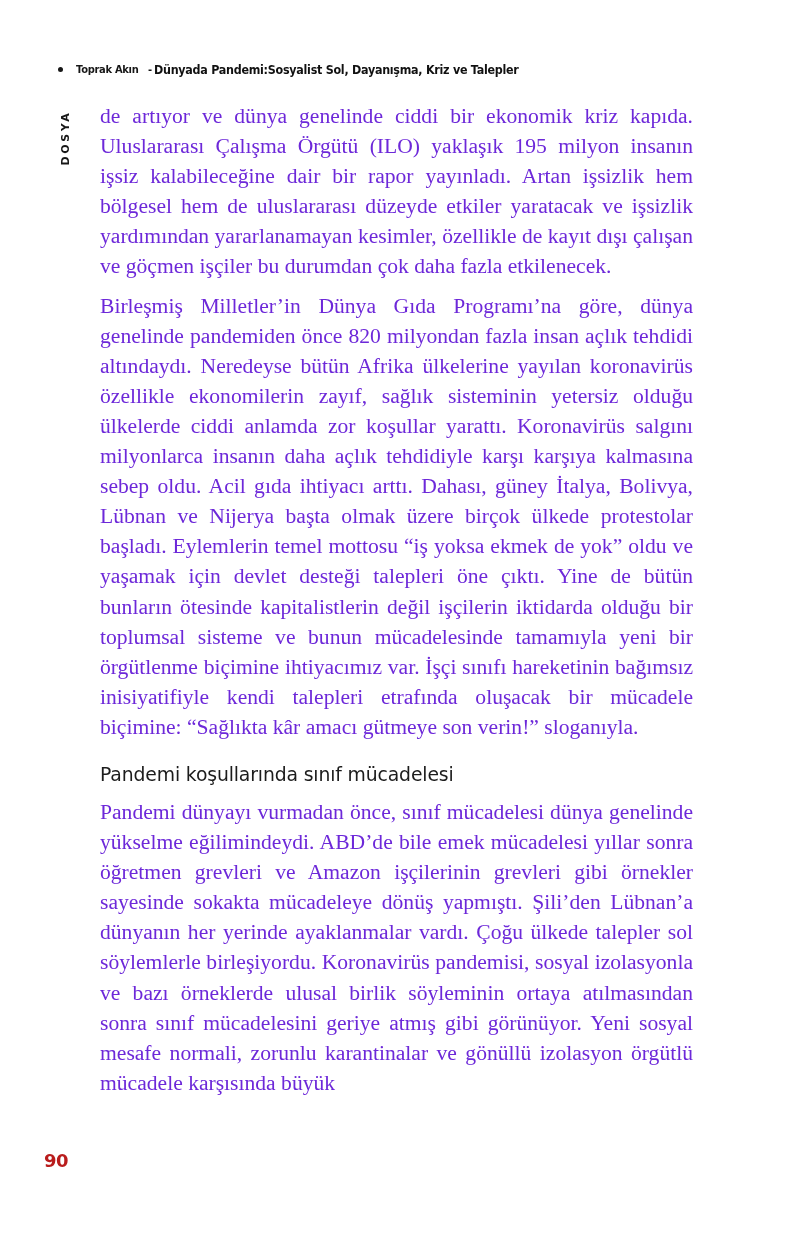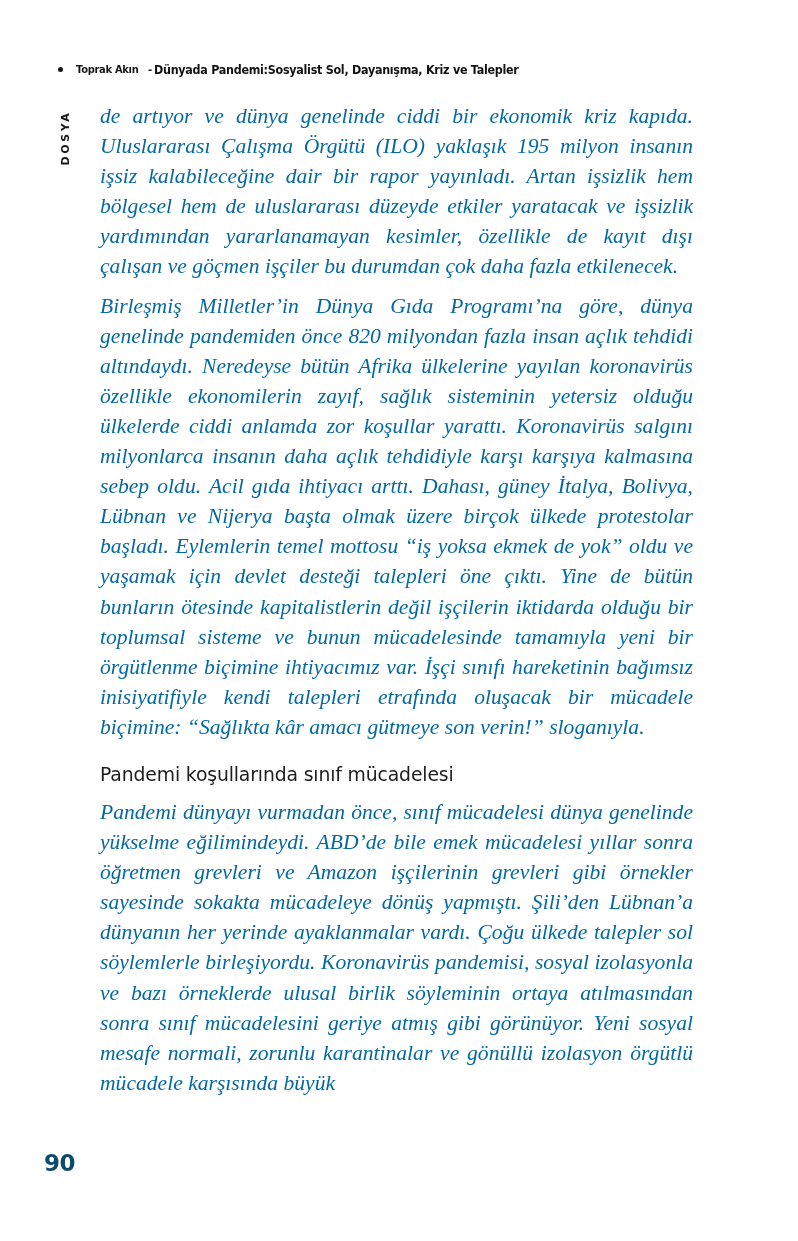--- a/index.html
+++ b/index.html
@@ -93,23 +93,22 @@
     top: 101px;
     width: 593px;
   }
   p.body-par {
     margin: 0 0 9px 0;
     font-family: "Liberation Serif", serif;
     font-size: 21.6px;
     line-height: 30.1px;
     text-align: justify;
     text-justify: inter-word;
-    color: #0369a1;
+    color: #6d28d9;
     hyphens: manual;
-    font-style: italic;
   }
   p.body-par:last-child { margin-bottom: 16px; }
 
   h2.section-heading {
     margin: 20px 0 9px 0;
     font-family: "DejaVu Sans", sans-serif;
     font-size: 19.4px;
     font-weight: 400;
     letter-spacing: -0.15px;
     line-height: 26px;
@@ -117,24 +116,24 @@
     transform: scaleX(0.97);
     transform-origin: left center;
   }
 
   
   .folio {
     position: absolute;
     left: 44px;
     top: 1150px;
     font-family: "DejaVu Sans", sans-serif;
-    font-size: 23px;
+    font-size: 18px;
     font-weight: 700;
     letter-spacing: -0.5px;
-    color: #0c4a6e;
+    color: #b91c1c;
   }
 </style>
 </head>
 <body>
 
 <div class="page">
 
   <div class="running-head">
     <span class="rh-bullet"></span>
     <span class="rh-author">Toprak Akın</span>

